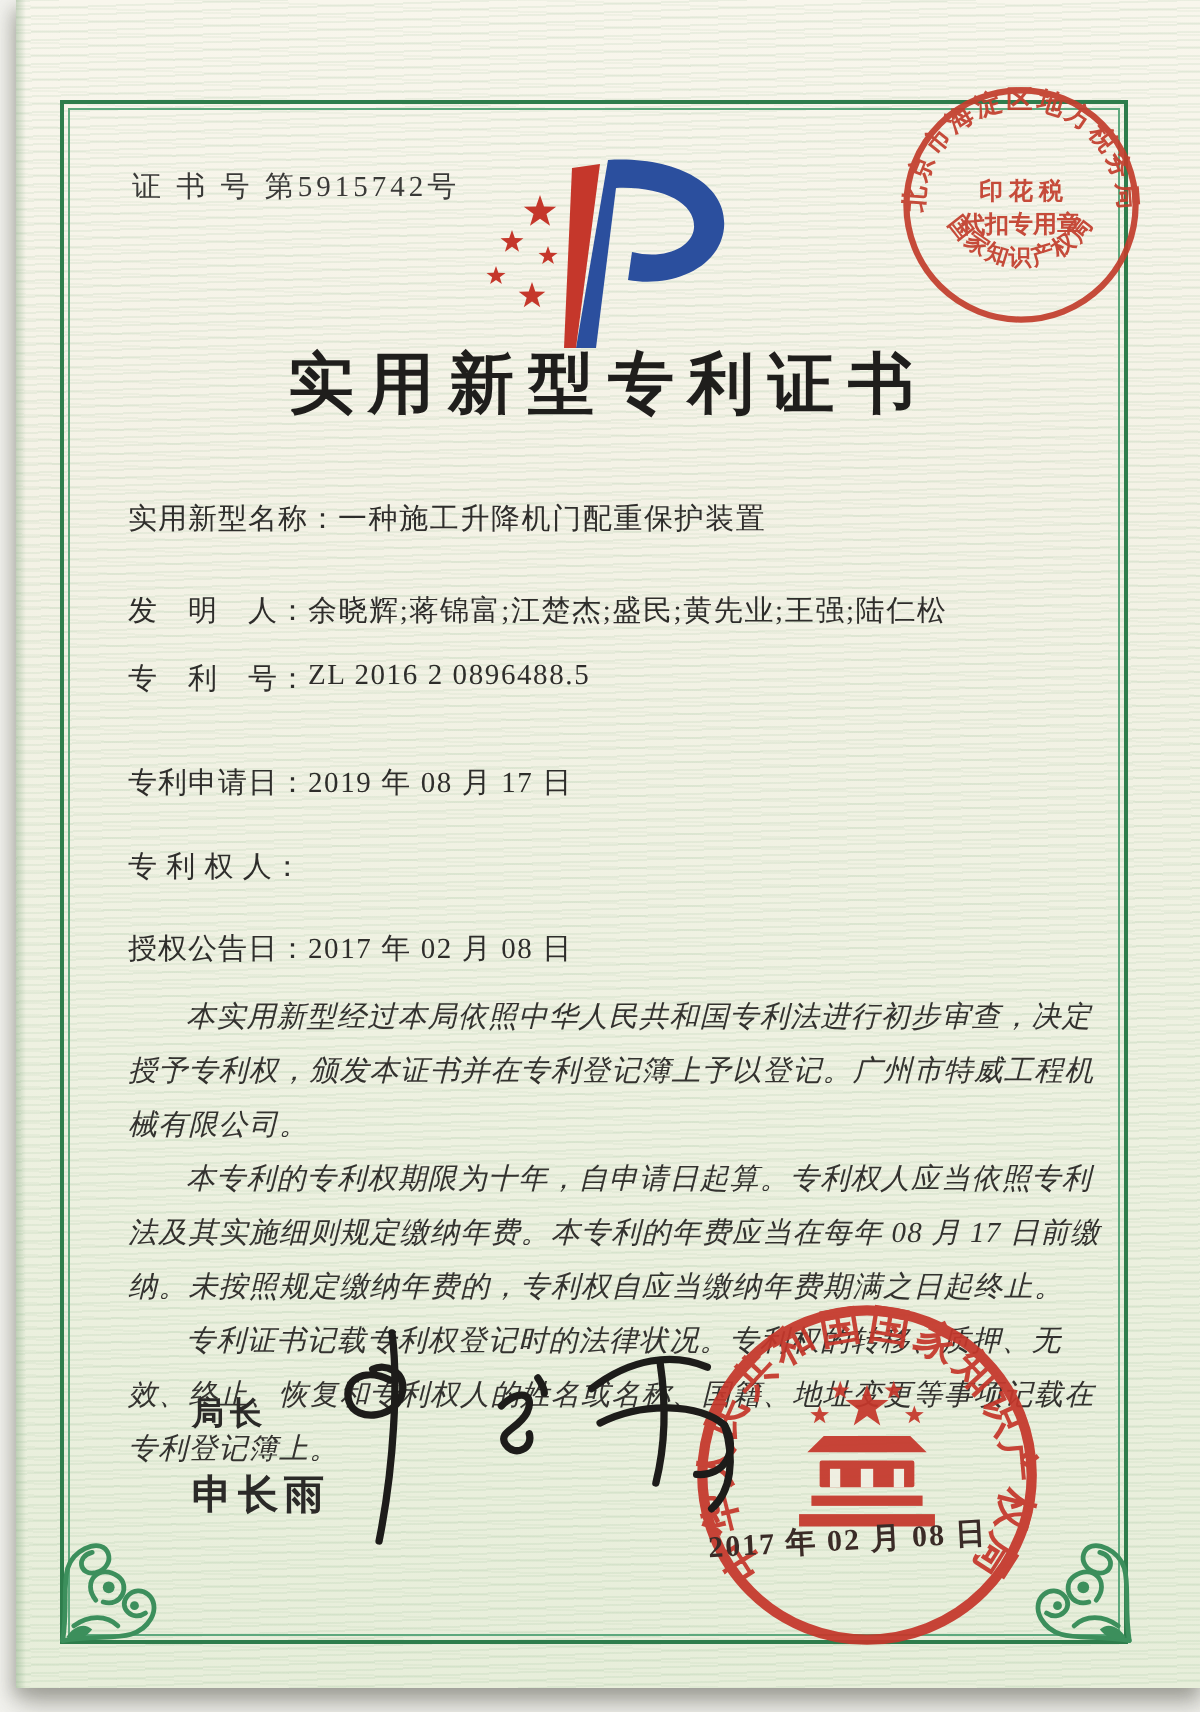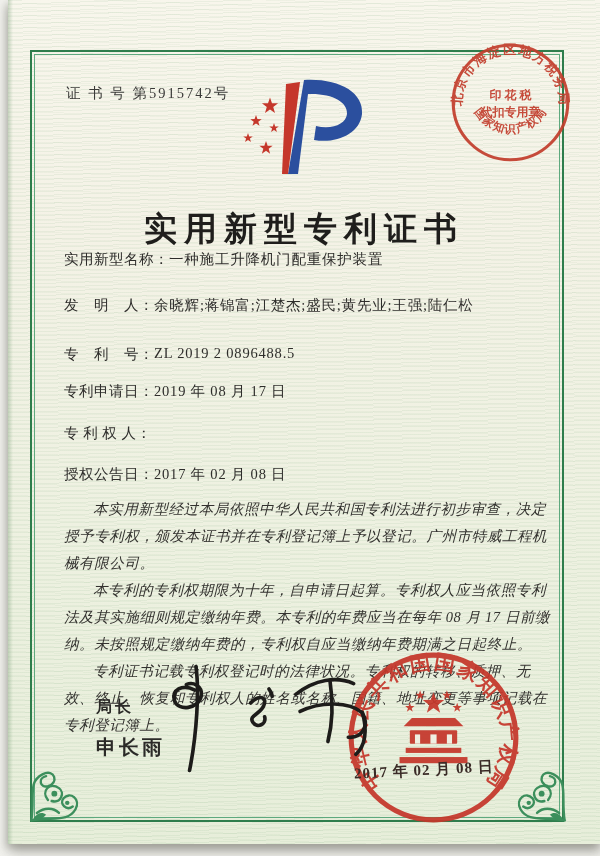--- a/index.html
+++ b/index.html
@@ -30,27 +30,27 @@
 
   .cert-no { position:absolute; left:58px; top:84px; font-size:14.5px; color:#3a3a38;
     letter-spacing:2px; white-space:pre; }
 
   .stamp { position:absolute; left:440px; top:40px; width:125px; height:125px; z-index:6;
     opacity:.92; }
 
   .logo { position:absolute; left:218px; top:76px; width:150px; height:102px; }
 
   .title { position:absolute; left:0; top:170px; width:100%; text-align:center;
-    font-size:33px; font-weight:700; color:#1f1e1c; letter-spacing:7px;margin-top:37px; }
+    font-size:33px; font-weight:700; color:#1f1e1c; letter-spacing:7px; }
 
   .row { position:absolute; left:56px; right:44px; font-size:14.5px; color:#2e2d2b;
     display:flex; white-space:pre; }
   .row .label { white-space:pre; letter-spacing:0.5px; }
   .row .value { letter-spacing:0.8px; }
-  .r1{top:250px}.r2{top:296px}.r3{top:345px}.r4{top:382px}.r5{top:424px}.r6{top:465px}
+  .r1{top:250px}.r2{top:296px}.r3{top:330px}.r4{top:382px}.r5{top:424px}.r6{top:465px}
 
   .paras { position:absolute; left:56px; right:42px; top:496px; font-size:14.5px;
     font-style:italic; color:#33322f; line-height:27px; letter-spacing:0.6px; }
   .paras p { text-indent:2em; }
 
   .sig-title { position:absolute; left:88px; top:697px; font-size:16px; color:#2b2a28;
     font-family:"Liberation Sans", sans-serif; font-weight:600; letter-spacing:3px; }
   .sig-name  { position:absolute; left:88px; top:734px; font-size:20px; color:#2b2a28;
     font-family:Liberation Serif, serif; font-weight:600; letter-spacing:3px; }
 
@@ -113,21 +113,21 @@
 
     <div class="title">实用新型专利证书</div>
 
     <div class="row r1">
       <span class="label">实用新型名称：</span><span class="value">一种施工升降机门配重保护装置</span>
     </div>
     <div class="row r2">
       <span class="label">发　明　人：</span><span class="value">余晓辉;蒋锦富;江楚杰;盛民;黄先业;王强;陆仁松</span>
     </div>
     <div class="row r3">
-      <span class="label">专　利　号：</span><span class="value">ZL 2019 2 0896488.5</span>
+      <span class="label">专　利　号：</span><span class="value">ZL 2016 2 0896488.5</span>
     </div>
     <div class="row r4">
       <span class="label">专利申请日：</span><span class="value">2019 年 08 月 17 日</span>
     </div>
     <div class="row r5">
       <span class="label">专 利 权 人：</span>
     </div>
     <div class="row r6">
       <span class="label">授权公告日：</span><span class="value">2017 年 02 月 08 日</span>
     </div>

